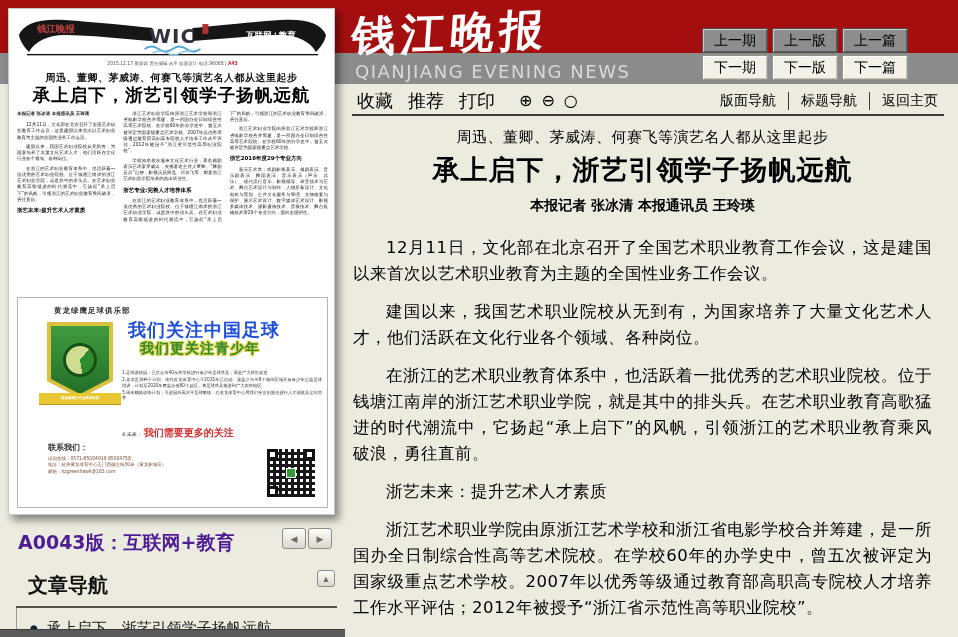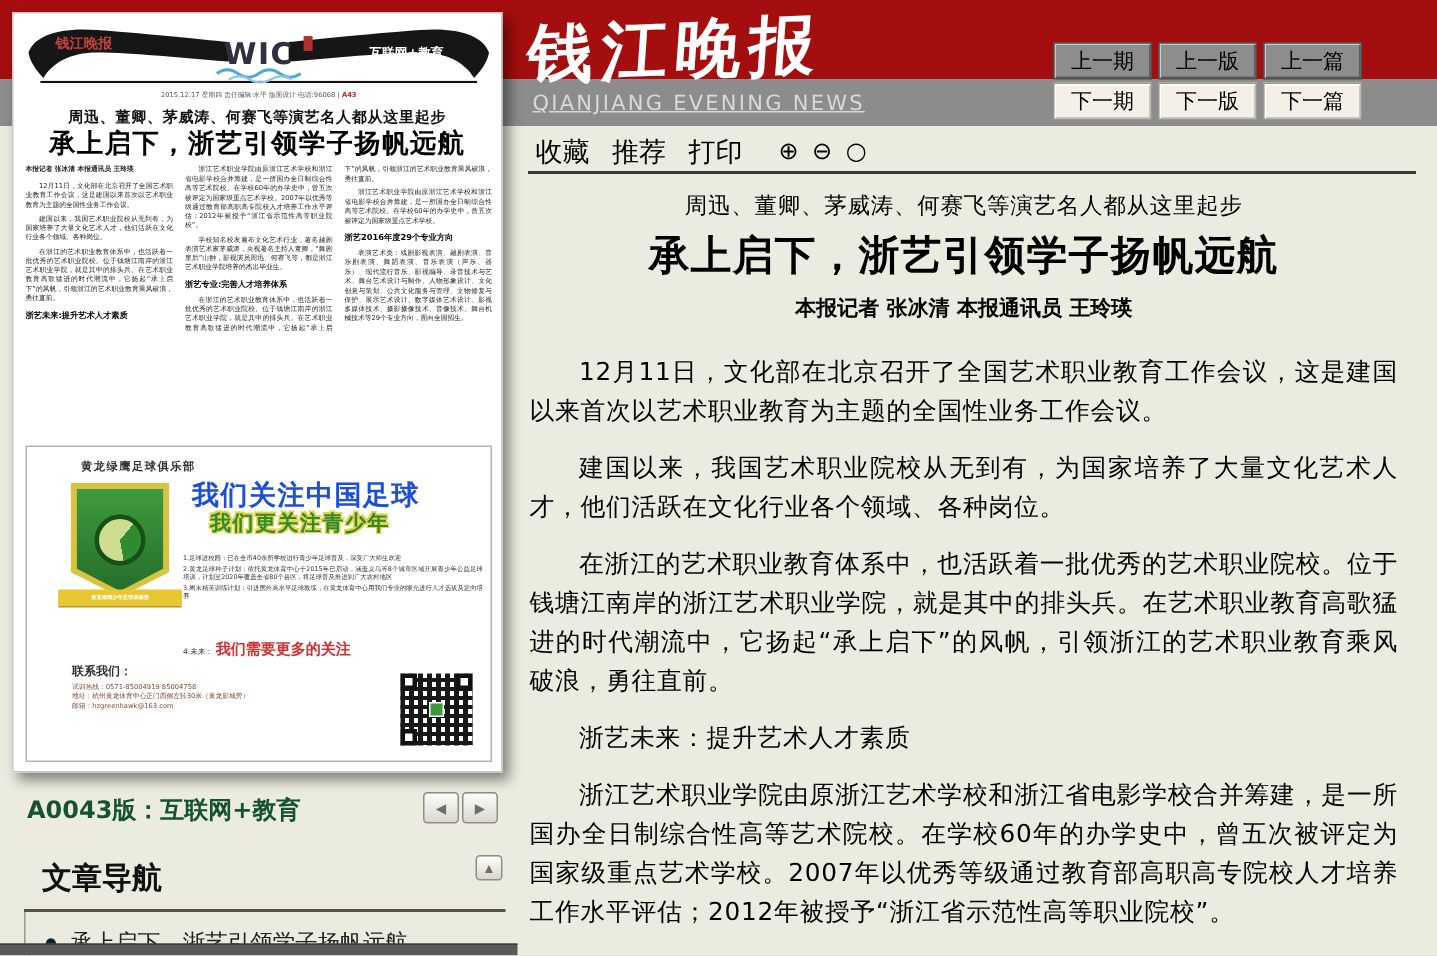--- a/index.html
+++ b/index.html
@@ -7,21 +7,21 @@
   body { font-family:"DejaVu Sans", sans-serif; }
   .screen { position:relative; width:958px; height:637px; background:#ECEBDF; overflow:hidden; margin:0 auto; }
 
   
   .band-red  { position:absolute; left:0; top:0;  width:958px; height:53px; background:#A40E0E; }
   .band-gray { position:absolute; left:0; top:53px; width:958px; height:31px; background:#8C8C8C; }
 
   
   .logo { position:absolute; left:352px; top:4px; font-family:"DejaVu Serif", serif; font-weight:bold;
           font-size:44px; color:#fff; letter-spacing:5px; transform:skewX(-6deg) rotate(-2deg); z-index:5; }
-  .logo-en { position:absolute; left:355px; top:61px; font-size:14px; color:#D9D9D9; letter-spacing:1.5px; z-index:5;text-decoration:underline; }
+  .logo-en { position:absolute; left:355px; top:61px; font-size:18px; color:#D9D9D9; letter-spacing:1.5px; z-index:5; }
   .issue-nav { position:absolute; left:702px; top:28px; display:grid; grid-template-columns:repeat(3,66px);
                grid-auto-rows:25px; column-gap:4px; row-gap:2px; z-index:5;border-radius:10px; }
   .inav-btn { font-family:inherit; font-size:14px; color:#000; cursor:pointer; padding:0; }
   .btn-dark  { background:#8D8D8D; border:1px solid #4E4E4E;
                box-shadow:inset 1px 1px 0 rgba(255,255,255,.55), inset -1px -1px 0 rgba(0,0,0,.35); }
   .btn-light { background:#F2F0E7; border:1px solid #9A988E;
                box-shadow:inset 1px 1px 0 #fff, inset -1px -1px 0 #C9C6BB; }
 
   
   .toolbar { position:absolute; left:345px; top:88px; width:613px; height:26px;
@@ -102,21 +102,21 @@
   .ad-contact { width:410px; font-size:9px; line-height:13px; color:#7A4A3A; }
   .qr { position:absolute; right:12px; bottom:10px; width:48px; height:48px; background-color:#fff;
         background-image:repeating-linear-gradient(0deg,#181818 0 3px,rgba(0,0,0,0) 3px 6px),
                          repeating-linear-gradient(90deg,#181818 0 3px,#fff 3px 6px); }
   .qr i { position:absolute; width:11px; height:11px; background:#fff; border:3px solid #111; }
   .qr .tl { left:0; top:0; } .qr .tr { right:0; top:0; } .qr .bl { left:0; bottom:0; }
   .qr .ct { position:absolute; left:19px; top:19px; width:10px; height:10px; background:#3A9A3A; border:1px solid #fff; }
 
   
   .page-row { position:absolute; left:0; top:526px; width:345px; height:28px; }
-  .page-label { position:absolute; left:18px; top:4px; font-size:16px; font-weight:bold; color:#14532d; }
+  .page-label { position:absolute; left:18px; top:4px; font-size:19px; font-weight:bold; color:#4c1d95; }
   .pager { position:absolute; right:13px; top:2px; display:flex; gap:2px; }
   .sq-btn { width:24px; height:21px; display:flex; align-items:center; justify-content:center;
             background:linear-gradient(#FDFDFB,#D9D7CE); border:1px solid #8F8E86; border-radius:3px;
             color:#6E6E66; font-size:9px; cursor:pointer; padding:0; }
   .anav { position:absolute; left:16px; top:568px; width:321px; }
   .anav-head { position:relative; padding:4px 0 7px 12px; border-bottom:2px solid #54524A; }
   .anav-title { font-size:20px; font-weight:bold; color:#111; }
   .anav-collapse { position:absolute; right:2px; top:2px; width:18px; height:17px; }
   .anav-list { border-left:1px solid #9A9A92; padding:11px 0 0 13px; list-style:none; }
   .anav-item { font-size:15px; color:#222; cursor:pointer; }
@@ -155,20 +155,26 @@
     <span class="tb-action">收藏</span>
         <span class="tb-action">推荐</span>
         <span class="tb-action">打印</span>
       </div>
     <div class="tb-zoom">
       <span class="zicon">⊕</span>
       <span class="zicon">⊖</span>
       <span class="zicon">○</span>
     </div>
     <div class="tb-spacer"></div>
+    <div class="tb-right">
+
+    <span class="tb-link">版面导航</span>
+        <span class="tb-link">标题导航</span>
+        <span class="tb-link">返回主页</span>
+      </div>
   </div>
   <div class="tb-rule"></div>
 
   <div class="article">
     <div class="kicker">周迅、董卿、茅威涛、何赛飞等演艺名人都从这里起步</div>
     <h1 class="title">承上启下，浙艺引领学子扬帆远航</h1>
     <div class="byline">本报记者 张冰清 本报通讯员 王玲瑛</div>
     <div>
 
     <p class="apara">12月11日，文化部在北京召开了全国艺术职业教育工作会议，这是建国以来首次以艺术职业教育为主题的全国性业务工作会议。</p>

